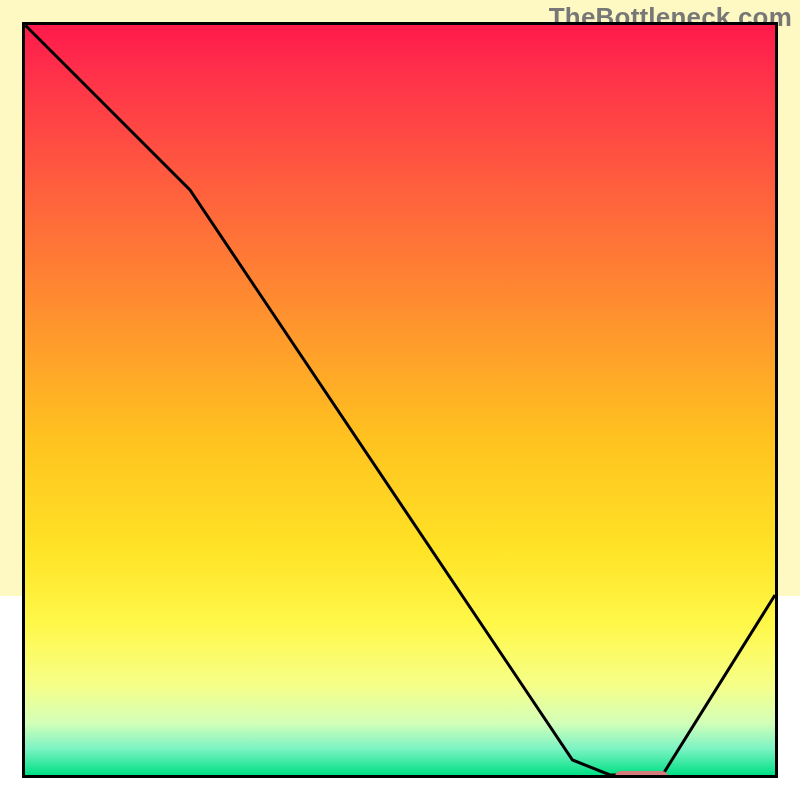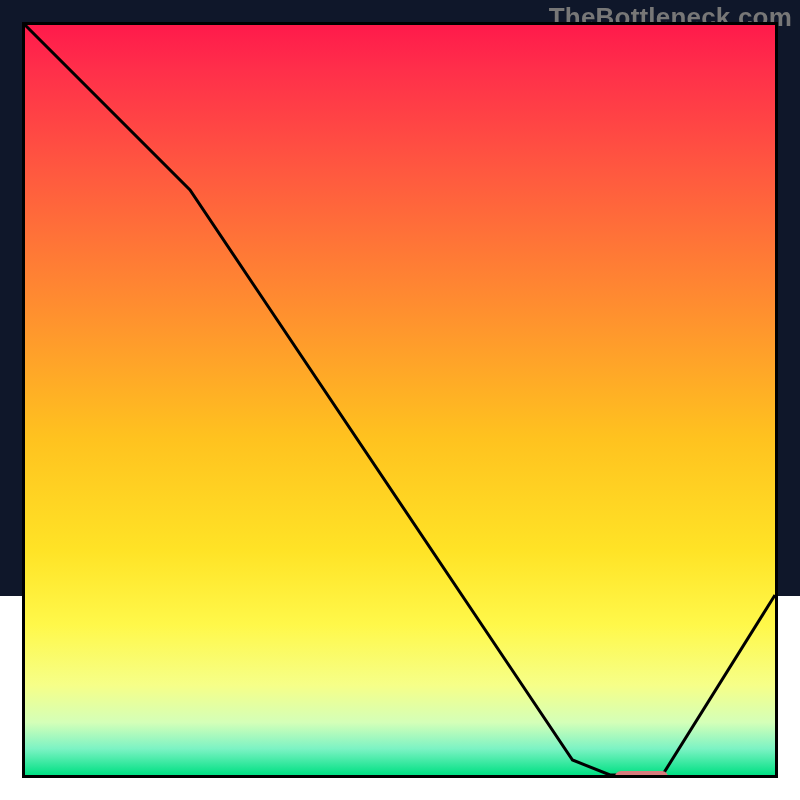--- a/index.html
+++ b/index.html
@@ -1,21 +1,21 @@
 <!DOCTYPE html>
 <html><head>
 <meta charset="utf-8">
 <style>
   * { margin: 0; padding: 0; box-sizing: border-box; }
   html, body { width: 800px; height: 800px; overflow: hidden; background: #fff; }
   .frame {
     position: relative;
     width: 800px;
     height: 596px;
-    background: #0f172a;
+    background: #fef9c3;
   }
   .watermark {
     position: absolute;
     top: 2px;
     right: 8px;
     font-family: Arial, Helvetica, sans-serif;
     font-size: 26px;
     font-weight: 600;
     color: #777;
     letter-spacing: 0.2px;

